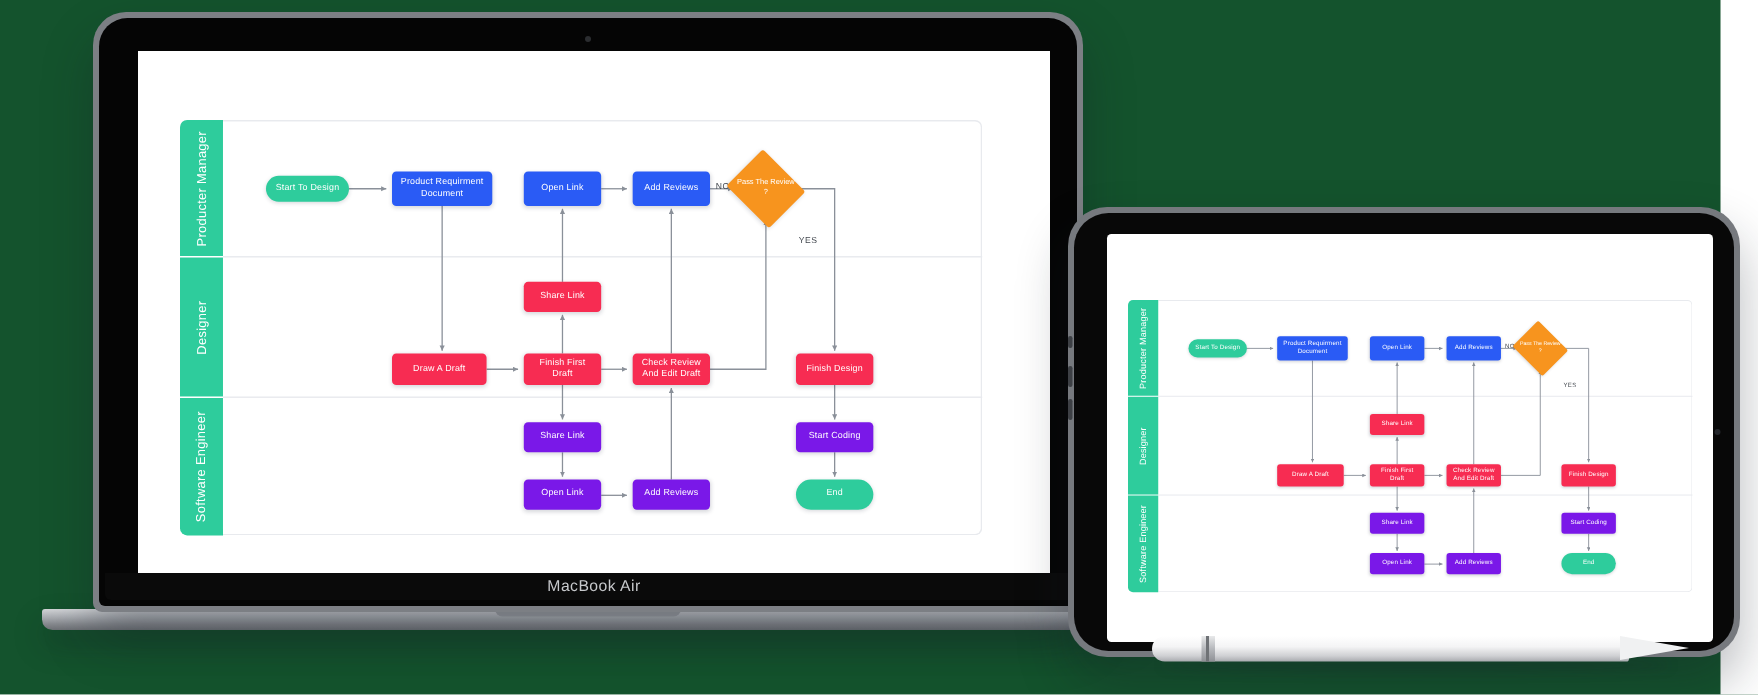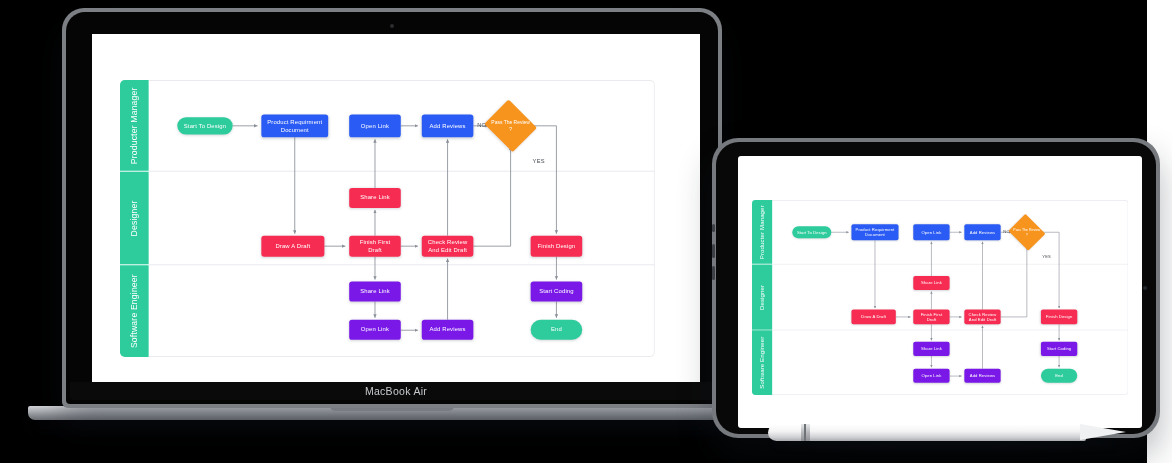--- a/index.html
+++ b/index.html
@@ -6,21 +6,21 @@
   html, body {
     margin: 0; padding: 0;
     width: 1172px; height: 463px;
     background: #ffffff;
     font-family: "Liberation Sans", sans-serif;
     overflow: hidden;
   }
   #stage {
     position: relative;
     width: 1147px; height: 463px;
-    background: #000000;
+    background: #14532d;
   }
 
   
   #macbook {
     position: absolute; left: 62px; top: 8px;
     width: 660px; height: 412px;
   }
   .mb-outer {
     position: absolute; left: 0; top: 0;
     width: 660px; height: 400px;

